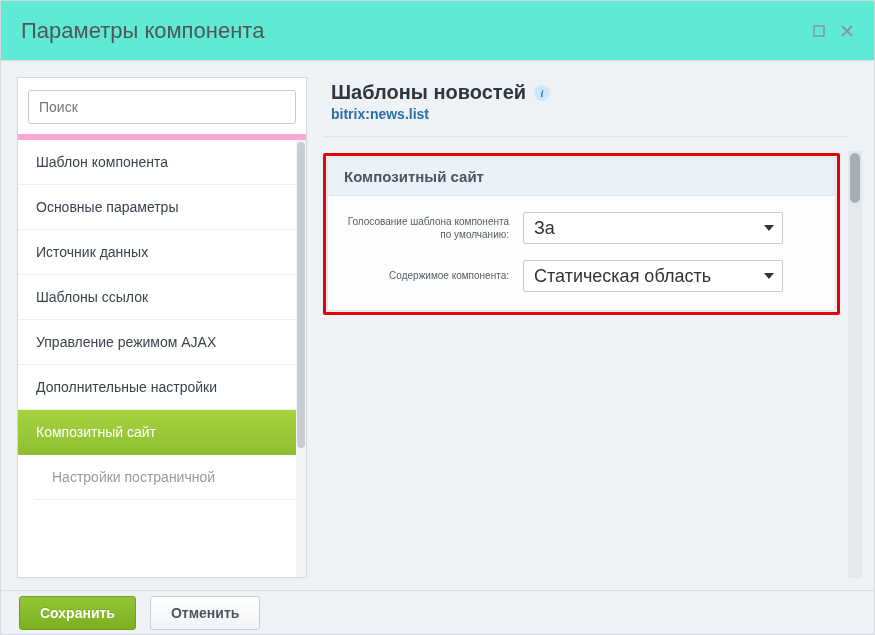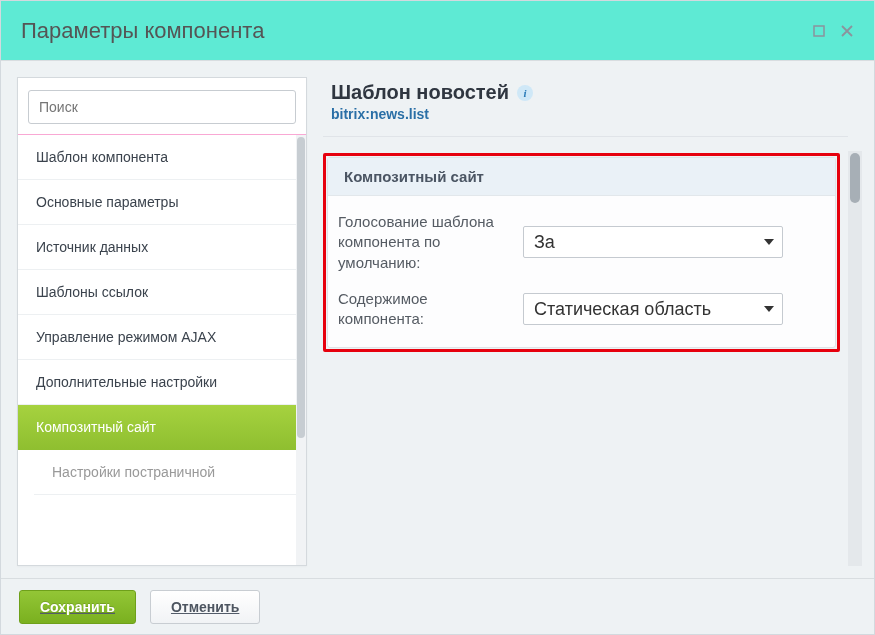--- a/index.html
+++ b/index.html
@@ -75,21 +75,21 @@
       border-radius: 3px;
       padding: 0 10px;
       font-size: 14px;
       color: #555;
       outline: none;
     }
     .sidebar-list-wrap {
       position: relative;
       flex: 1;
       overflow: hidden;
-      border-top: 1px solid #f9a8d4;
+      border-top: 6px solid #f9a8d4;
     }
     .sidebar-list {
       position: absolute;
       inset: 0 10px 0 0;
       overflow: hidden;
     }
     .sidebar-item {
       padding: 14px 18px;
       border-bottom: 1px solid #edf0f2;
       color: #3b434d;
@@ -224,23 +224,24 @@
       padding: 16px 18px 18px 10px;
     }
     .field-row {
       display: flex;
       align-items: center;
       margin-bottom: 16px;
     }
     .field-row:last-child { margin-bottom: 0; }
     .field-label {
       width: 185px;
+      text-align: right;
       padding-right: 14px;
       color: #555b63;
-      font-size: 15px;
+      font-size: 10px;
       line-height: 1.35;
     }
     .field-control {
       flex: 1;
     }
     .select {
       width: 260px;
       height: 32px;
       border: 1px solid #c5cad0;
       border-radius: 2px;
@@ -258,28 +259,27 @@
       right: 8px;
       top: 50%;
       transform: translateY(-50%);
     }
     .select-text {
       white-space: nowrap;
       overflow: hidden;
       text-overflow: ellipsis;
     }
     .footer-bar {
-      height: 56px;
+      height: 44px;
       border-top: 1px solid #d8dde0;
       background: #eef2f4;
       display: flex;
       align-items: center;
       padding: 0 18px;
       gap: 14px;
-      text-decoration: underline;
     }
     .btn {
       height: 34px;
       padding: 0 20px;
       border-radius: 3px;
       font-size: 14px;
       font-weight: bold;
       cursor: pointer;
       display: flex;
       align-items: center;
@@ -354,21 +354,21 @@
         </div>
         <div class="sidebar-scrollbar">
           <div class="sidebar-scroll-thumb"></div>
         </div>
       </div>
     </div>
 
     <div class="main-area">
       <div class="main-header">
         <div class="main-title-row">
-          <div class="main-title">Шаблон новостей</div>
+          <div class="main-title">Шаблоны новостей</div>
           <div class="info-icon">i</div>
         </div>
         <div class="main-sub">bitrix:news.list</div>
       </div>
 
       <div class="main-scroll">
         <div class="main-content">
 
           <div class="section-highlight">
             <div class="section-box">

